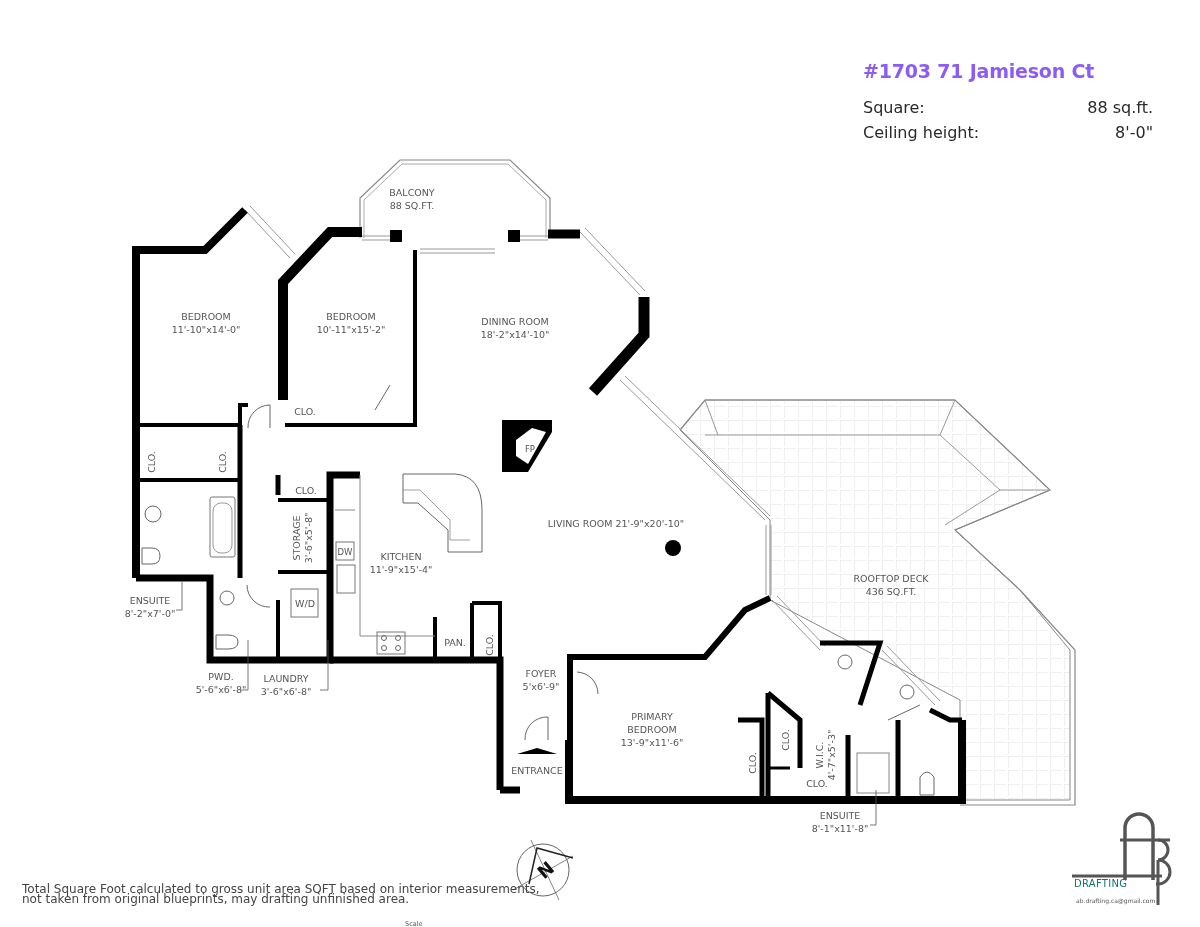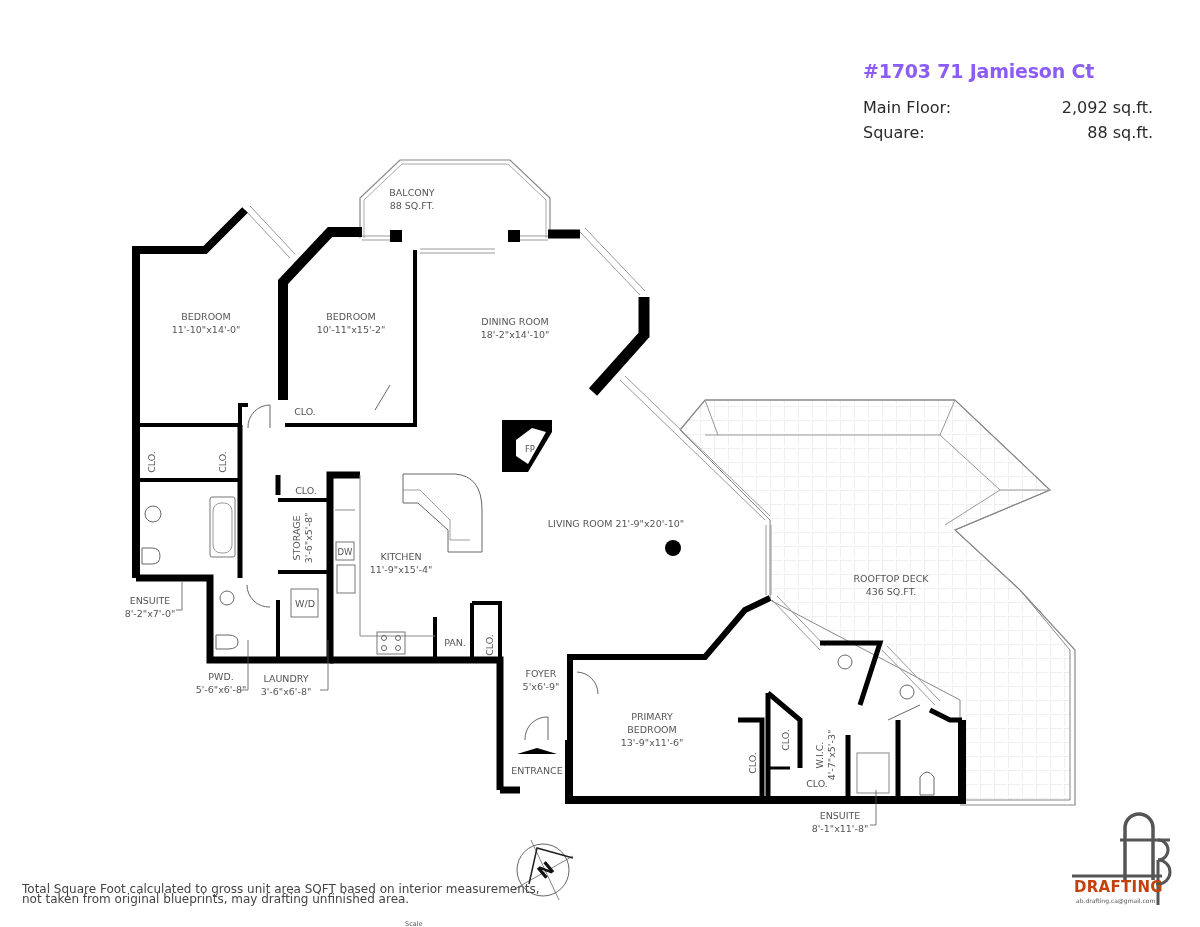--- a/index.html
+++ b/index.html
@@ -8,36 +8,36 @@
   .info .title { font-family: "DejaVu Sans", sans-serif; font-weight: bold; font-size: 19px; line-height: 27px; color: #8b5cf6; letter-spacing: -0.2px; }
   .info .rows { margin-top: 10px; }
   .info .row { display: flex; justify-content: space-between; font-size: 16px; line-height: 25px; color: #2a2a2a; }
   .plan { position: absolute; left: 0; top: 0; }
   .lbl { font-family: "DejaVu Sans", sans-serif; font-size: 9.5px; fill: #555; text-anchor: middle; }
   .lbl-sm { font-size: 8.5px; }
   .disclaimer { position: absolute; left: 22px; top: 884px; font-size: 12px; line-height: 10px; color: #444; }
   .scale { position: absolute; left: 405px; top: 877px; margin-top: 43px; }
   .scale-lbl { font-size: 6.5px; color: #555; }
   .logo { position: absolute; left: 1070px; top: 810px; width: 125px; height: 100px; }
-  .logo-text { position: absolute; left: 4px; top: 68px; font-weight: bold; font-size: 15px; color: #c2410c; letter-spacing: 0.3px; }
+  .logo-text { position: absolute; left: 4px; top: 68px; font-weight: normal; font-size: 10px; color: #0f766e; letter-spacing: 0.3px; }
   .logo-email { position: absolute; left: 6px; top: 87px; font-size: 6px; color: #555; }
 </style>
 </head>
 <body>
 
 <div class="info">
   <div class="title">#1703 71 Jamieson Ct</div>
   <div class="rows">
     <div class="row">
-        <span>Main Floor:</span>
-        <span>2,092 sq.ft.</span>
+        <span>Square:</span>
+        <span>88 sq.ft.</span>
       </div>
     <div class="row">
-        <span>Square:</span>
-        <span>88 sq.ft.</span>
+        <span>Ceiling height:</span>
+        <span>8'-0"</span>
       </div>
   </div>
 </div>
 
 <svg class="plan" width="1200" height="927" viewBox="0 0 1200 927">
   <defs>
     <pattern id="tiles" width="14" height="14" patternUnits="userSpaceOnUse">
       <path d="M0 0 H12 M0 0 V12" stroke="#d8d8d8" stroke-width="0.8" fill="none"></path>
     </pattern>
   </defs>

